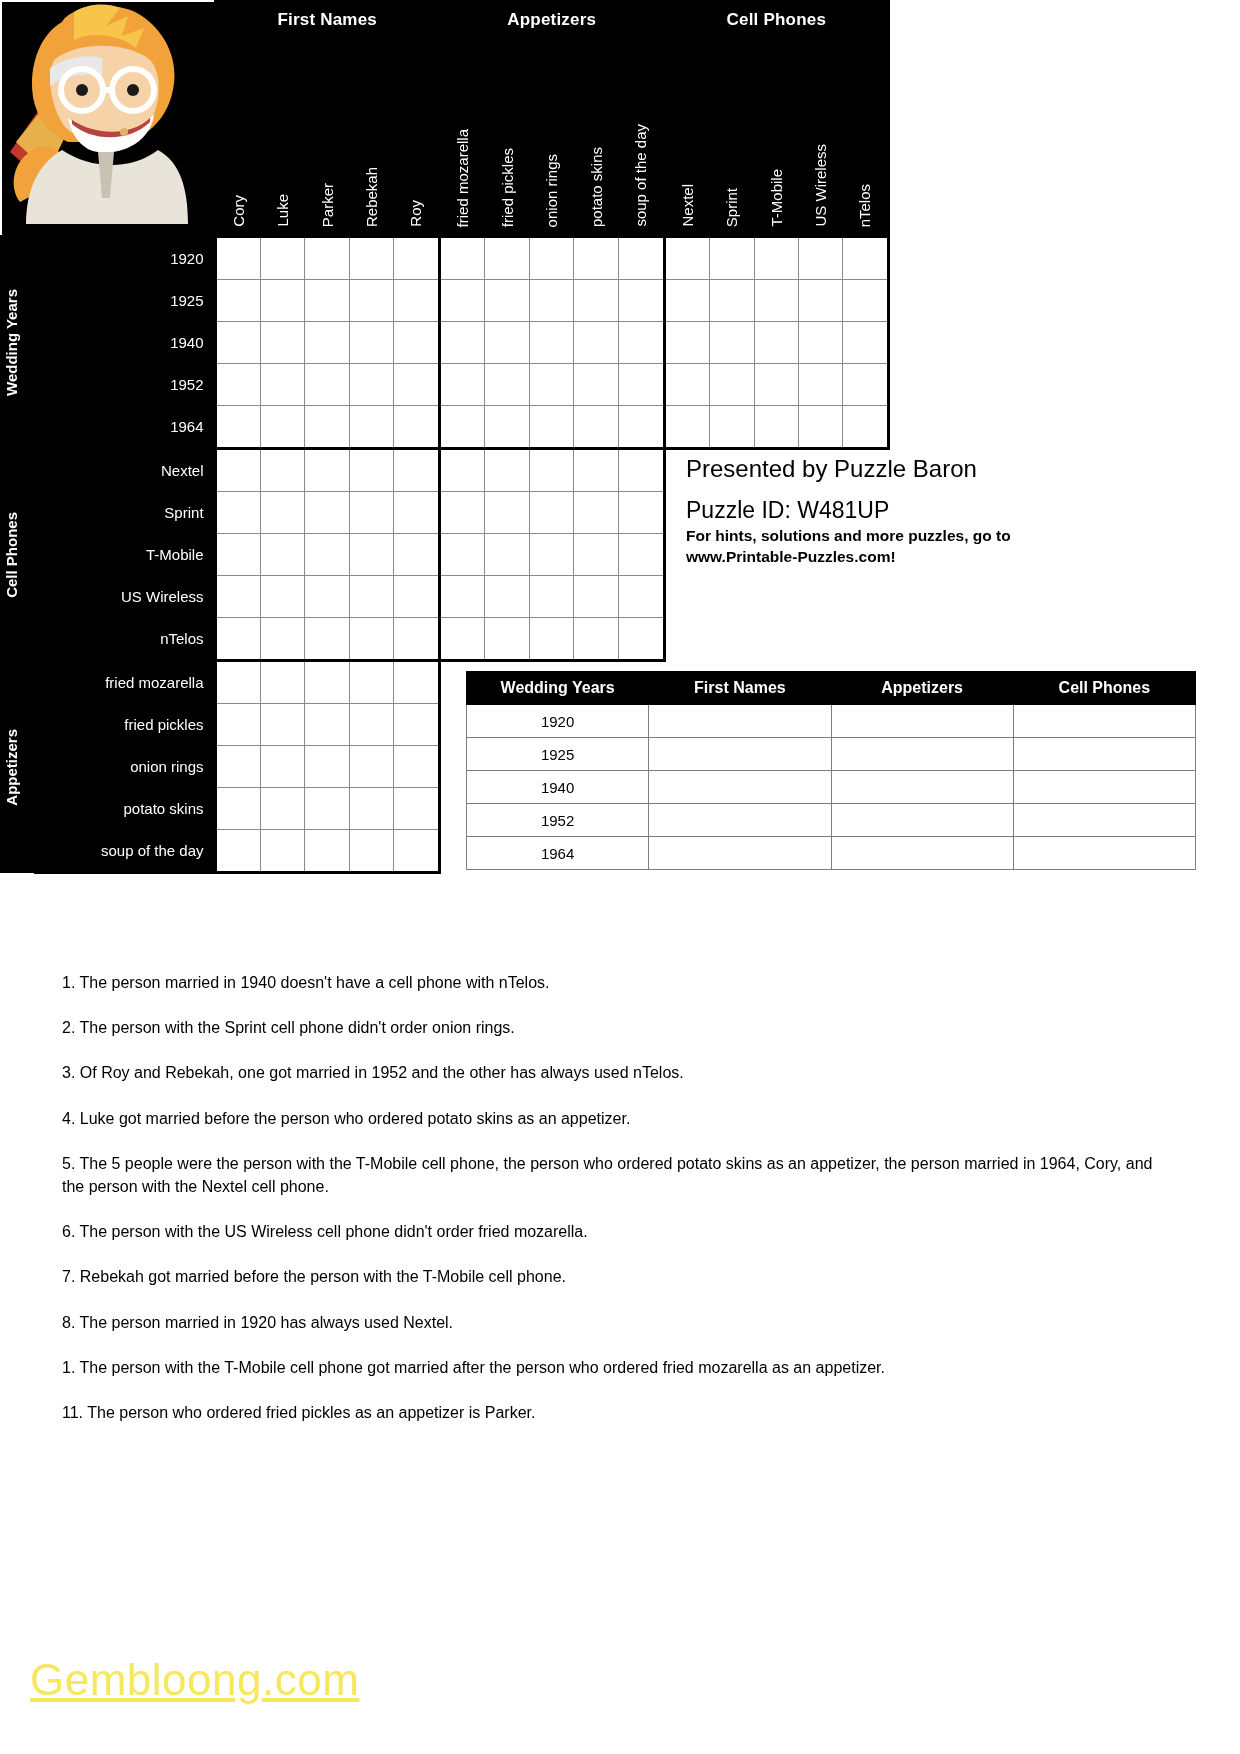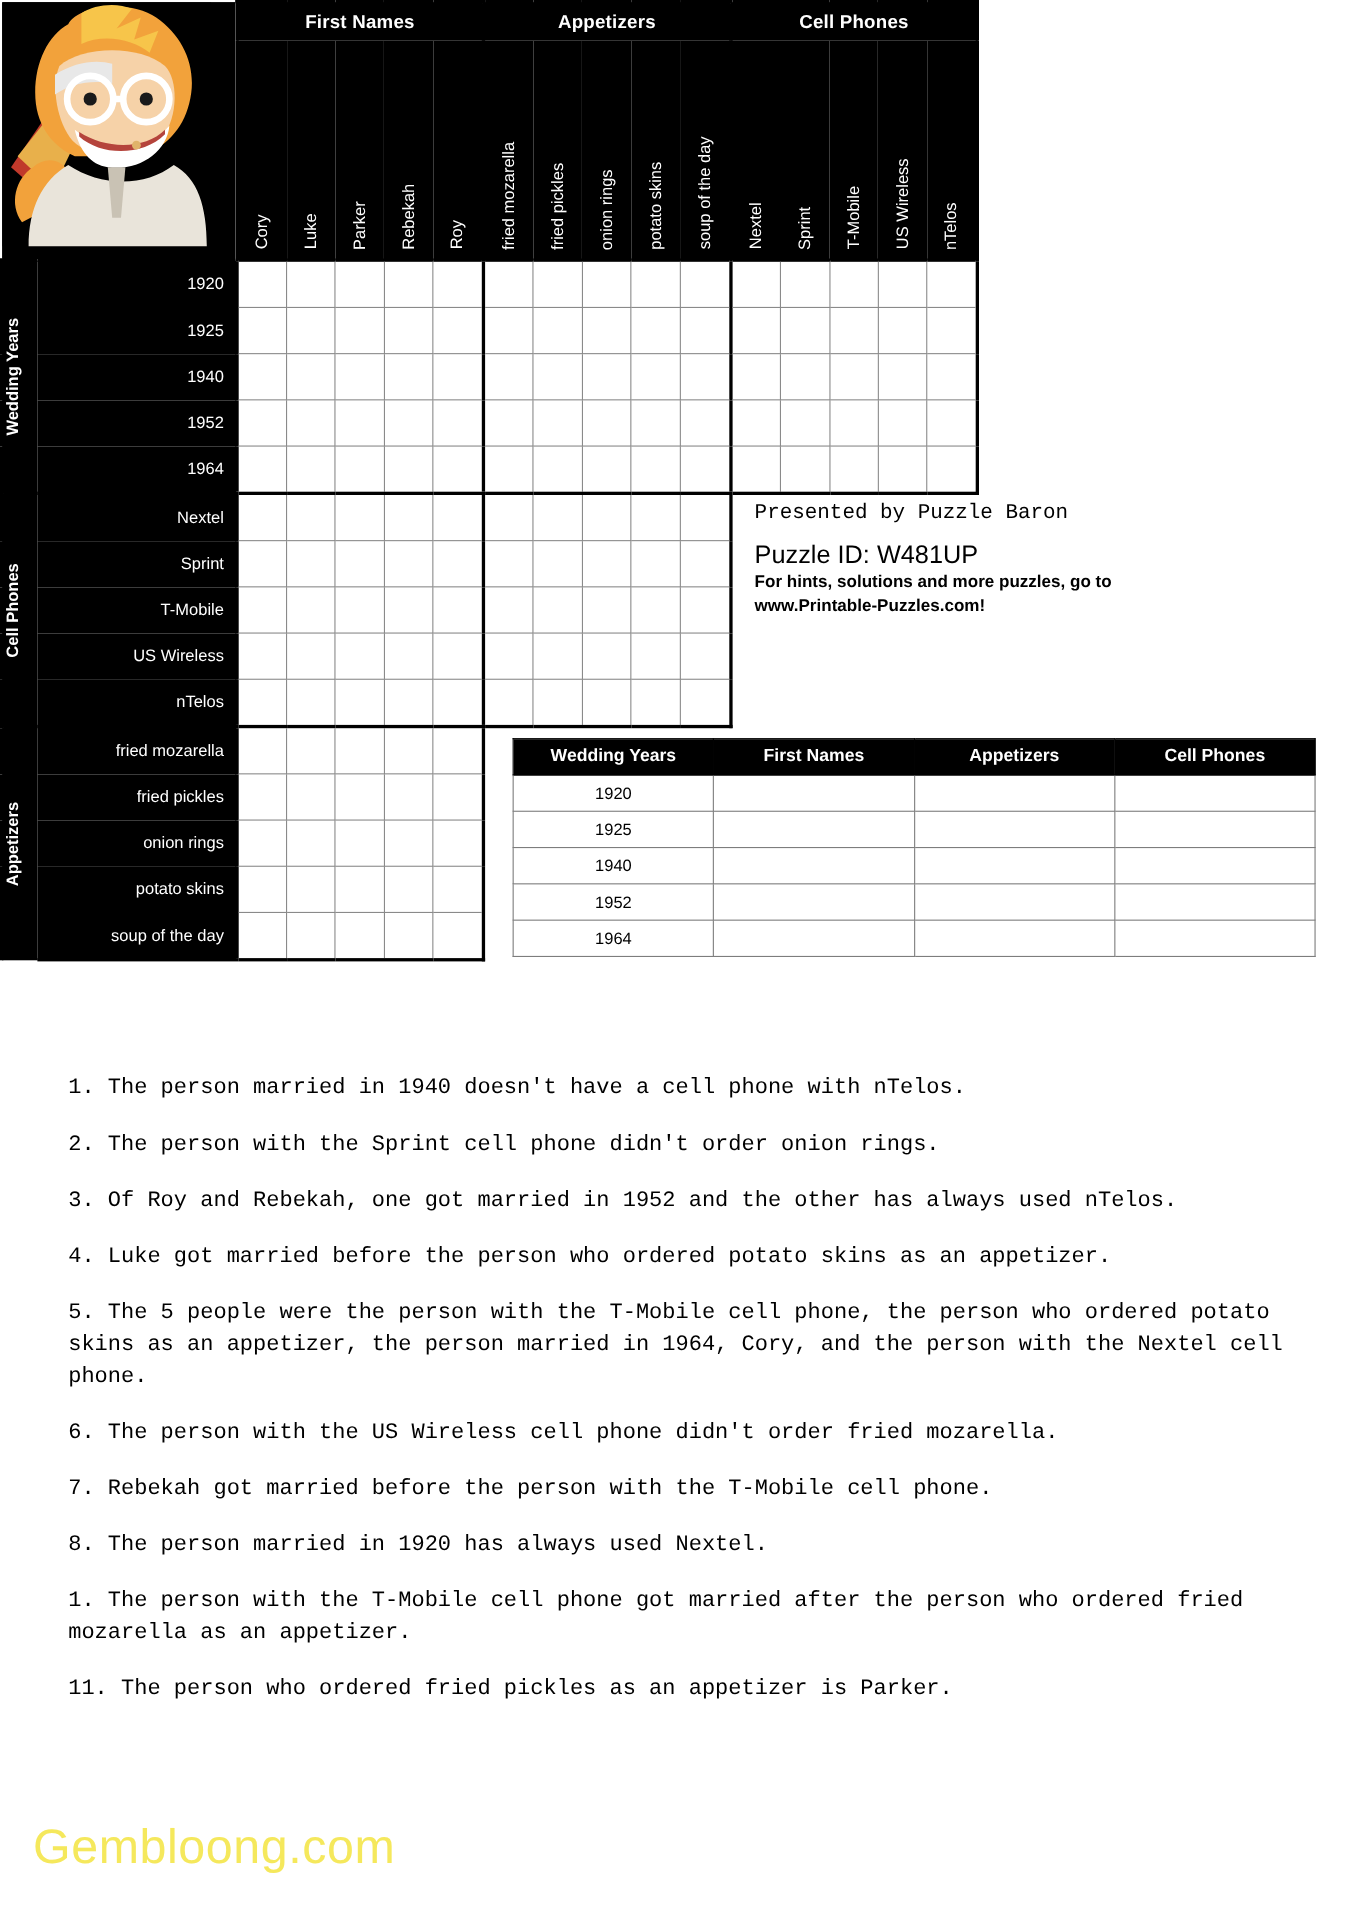--- a/index.html
+++ b/index.html
@@ -122,23 +122,22 @@
     left: 686px;
     top: 455px;
     width: 520px;
   }
   #title-block .lp-title {
     font-size: 36px;
     line-height: 1.08;
     margin: 0 0 4px 0;
   }
   #title-block .lp-sub {
-    font-size: 19px;
+    font-size: 24px;
     margin: 0 0 14px 0;
-    font-family: Liberation Mono, monospace;
   }
   #title-block .lp-id {
     font-size: 23px;
     margin: 0 0 2px 0;
   }
   #title-block .lp-note {
     font-size: 15.5px;
     line-height: 1.35;
     margin: 0;
     font-weight: bold;
@@ -174,37 +173,37 @@
   table.answers td.yr {
     width: 175px;
   }
 
   
   #clues {
     position: absolute;
     left: 62px;
     top: 955px;
     width: 1110px;
-    font-size: 20px;
+    font-size: 16px;
     line-height: 1.45;
-    font-family: Liberation Mono, monospace;
   }
   #clues .clue {
     margin-bottom: 22px;
   }
 
   
   #watermark {
     position: absolute;
     left: 30px;
     top: 1655px;
     font-size: 44px;
     color: #f5e85c;
     font-family: "Liberation Sans", sans-serif;
     letter-spacing: 0.5px;
+    text-decoration: underline;
   }
 </style>
 </head>
 <body>
 
 <div id="puzzle-grid">
   <table class="grid">
     <tbody>
 
       <tr>

